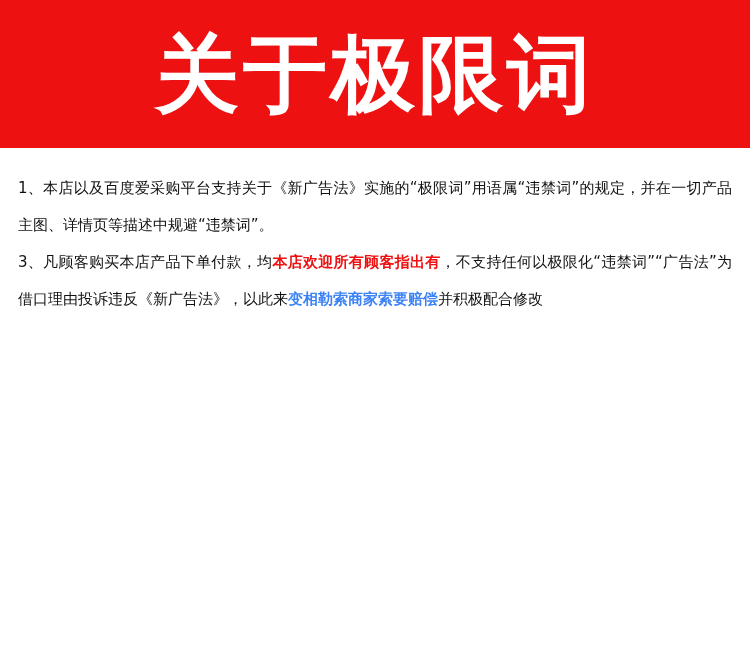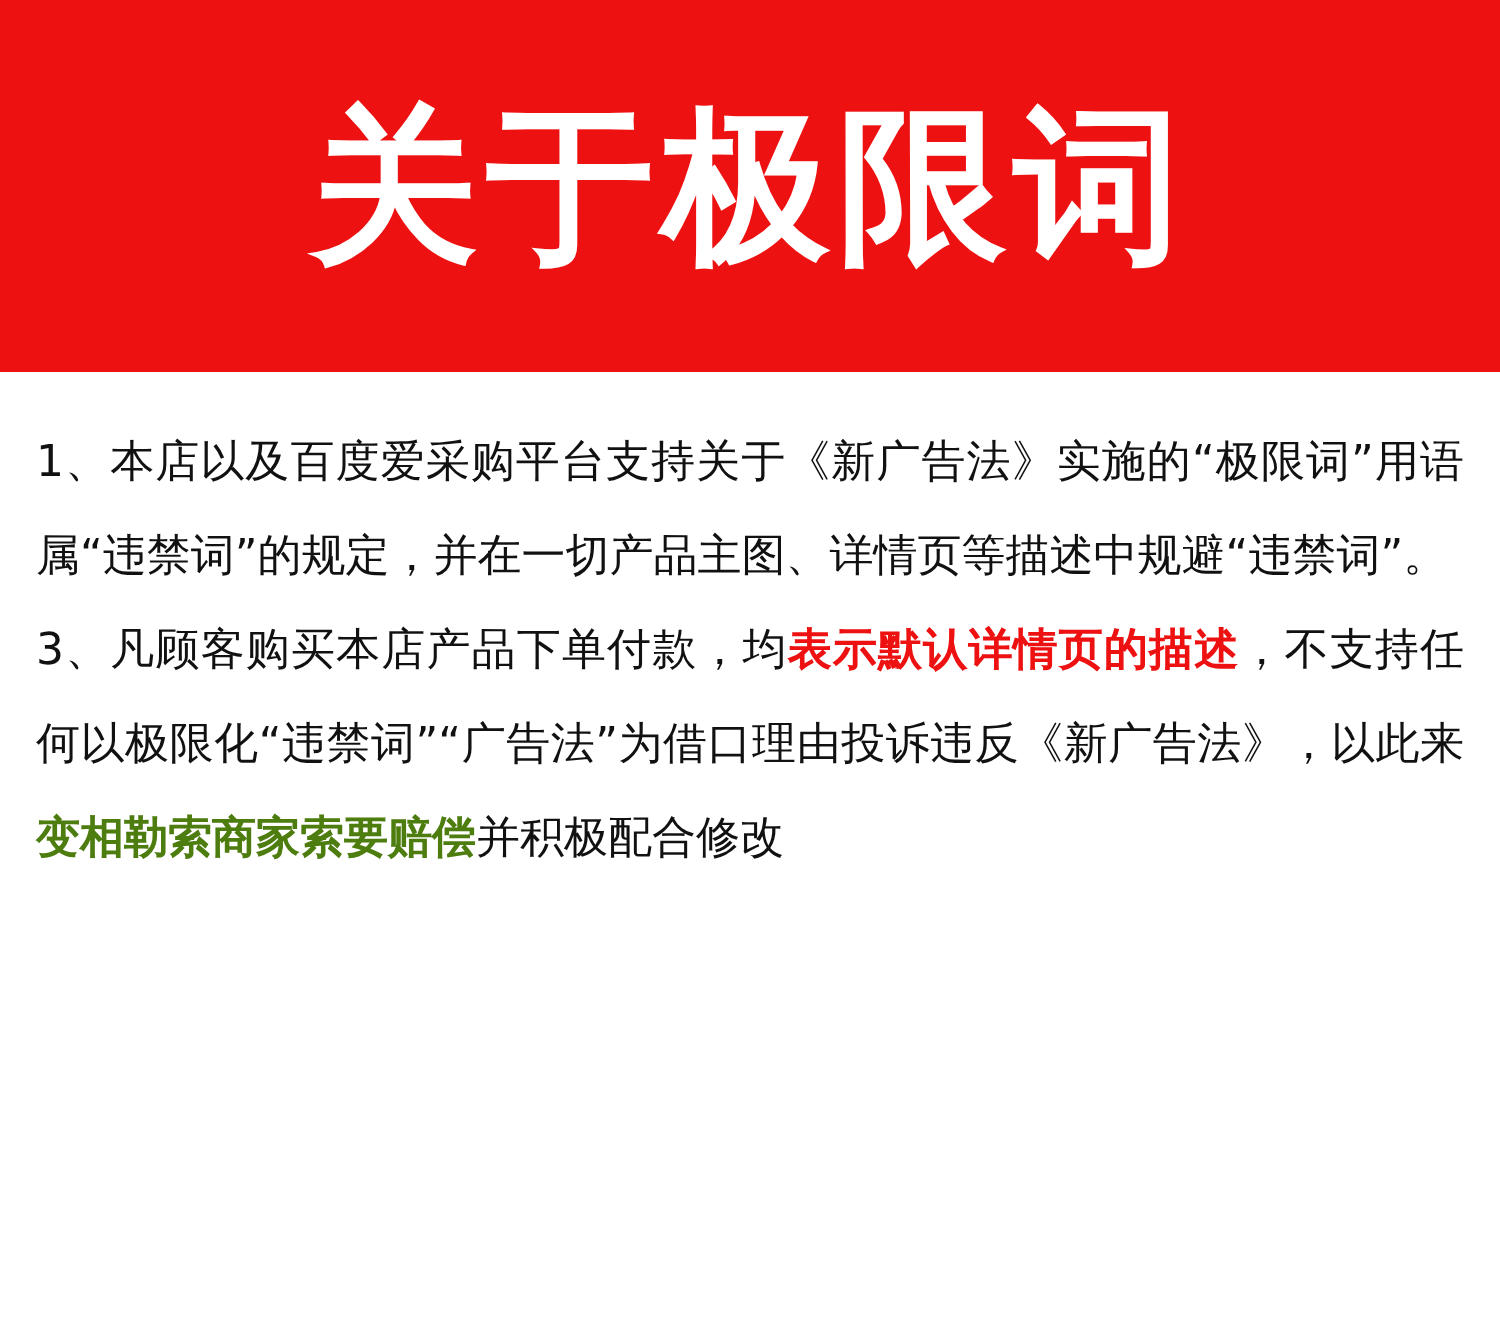--- a/index.html
+++ b/index.html
@@ -14,42 +14,42 @@
     overflow: hidden;
   }
   .page {
     width: 750px;
     height: 662px;
     position: relative;
     background: #ffffff;
   }
   .banner {
     width: 750px;
-    height: 186px;
+    height: 148px;
     background: #ee1111;
     display: flex;
     align-items: center;
     justify-content: center;
     box-sizing: border-box;
   }
   .banner-title {
     color: #ffffff;
     font-size: 84px;
     font-weight: bold;
     letter-spacing: 4px;
     line-height: 1;
     font-family: "DejaVu Sans", "Liberation Sans", sans-serif;
   }
   .body-text {
     padding: 22px 18px 0 18px;
     box-sizing: border-box;
   }
   .para {
-    font-size: 22px;
-    line-height: 47px;
+    font-size: 15px;
+    line-height: 37px;
     color: #111111;
     text-align: justify;
     letter-spacing: 0px;
     margin: 0;
   }
   .hl {
     color: #ee1111;
     font-weight: bold;
   }
 </style>
@@ -57,16 +57,16 @@
 <body>
 
 <div class="page">
 
   <div class="banner" style="background: rgb(238, 17, 17);">
     <div class="banner-title" style="color: rgb(255, 255, 255);">关于极限词</div>
   </div>
 
   <div class="body-text">
     <p class="para"><span>1、本店以及百度爱采购平台支持关于《新广告法》实施的“极限词”用语属“违禁词”的规定，并在一切产品主图、详情页等描述中规避“违禁词”。</span></p>
-    <p class="para"><span>3、凡顾客购买本店产品下单付款，均</span><span class="hl" style="color: rgb(238, 17, 17);">表示默认详情页的描述</span><span>，不支持任何以极限化“违禁词”“广告法”为借口理由投诉违反《新广告法》，以此来</span><span class="hl" style="color: #4d7c0f;">变相勒索商家索要赔偿</span><span>并积极配合修改</span></p>
+    <p class="para"><span>3、凡顾客购买本店产品下单付款，均</span><span class="hl" style="color: rgb(238, 17, 17);">本店欢迎所有顾客指出有</span><span>，不支持任何以极限化“违禁词”“广告法”为借口理由投诉违反《新广告法》，以此来</span><span class="hl" style="color: #3b82f6;">变相勒索商家索要赔偿</span><span>并积极配合修改</span></p>
   </div>
 
 </div>
 
 </body></html>

